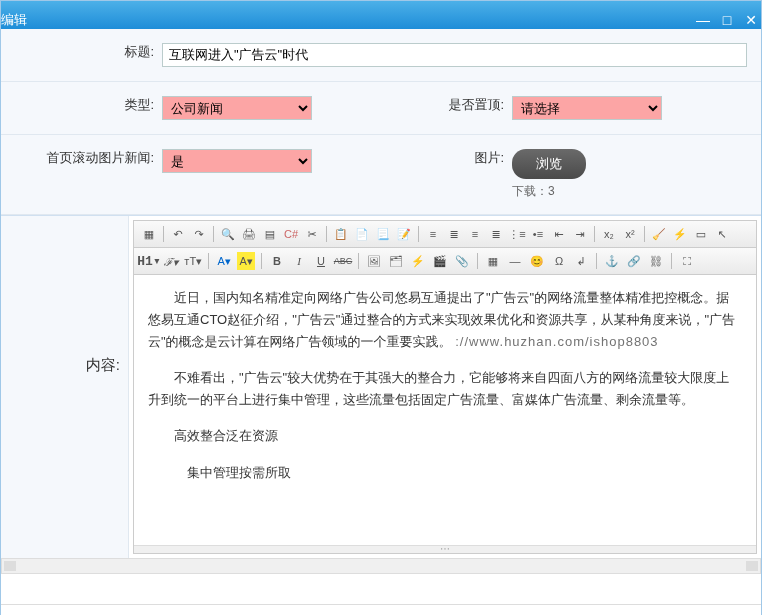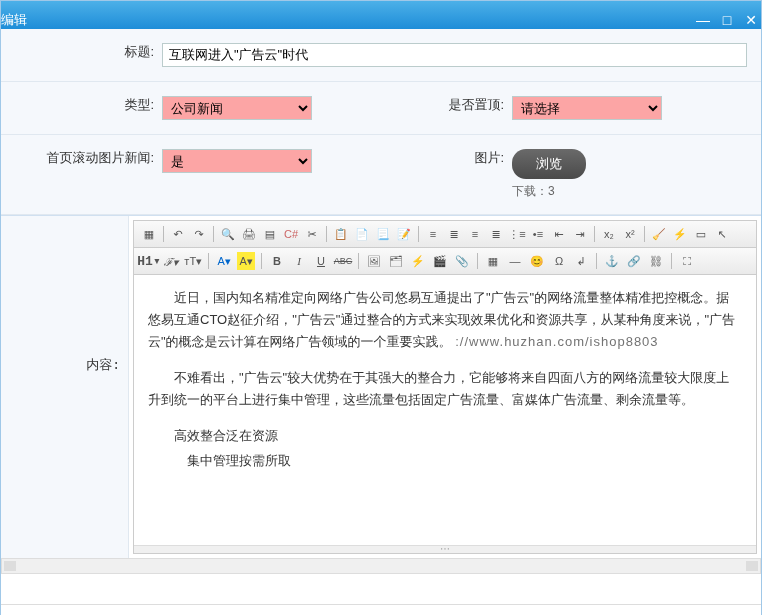--- a/index.html
+++ b/index.html
@@ -10,21 +10,21 @@
 .titlebar-btn { width: 20px; height: 18px; margin-left: 4px; cursor: pointer; display: flex; align-items: center; justify-content: center; color: #fff; font-size: 14px; }
 .form-area { background: #f5f8fc; border-bottom: 1px solid #d0e0f0; }
 .form-row { display: flex; border-bottom: 1px solid #e0e8f0; }
 .form-cell { display: flex; align-items: flex-start; padding: 14px; margin-left: 27px; }
 .label { width: 120px; text-align: right; padding-right: 8px; color: #333; font-size: 13px; }
 .input-text { flex: 1; height: 24px; border: 1px solid #bcc; padding: 0 6px; font-size: 13px; }
 .select { height: 24px; border: 1px solid #bcc; padding: 0 4px; font-size: 13px; background: #fca5a5; }
 .browse-btn { background: linear-gradient(#6a6a6a, #4a4a4a); color: #fff; border: none; border-radius: 14px; padding: 6px 24px; cursor: pointer; font-size: 13px; }
 .download-text { color: #666; font-size: 12px; margin-top: 4px; }
 .editor-section { display: flex; }
-.content-label { width: 128px; text-align: right; padding: 140px 8px 0 0; color: #333; font-size: 13px; background: #f5f8fc; border-right: 1px solid #e0e8f0; font-family: Liberation Mono, monospace; }
+.content-label { width: 128px; text-align: right; padding: 140px 8px 0 0; color: #333; font-size: 15px; background: #f5f8fc; border-right: 1px solid #e0e8f0; }
 .editor { flex: 1; border: 1px solid #ccc; margin: 4px; background: #fff; }
 .toolbar { background: linear-gradient(#fafafa, #eaeaea); border-bottom: 1px solid #ccc; padding: 4px 6px; display: flex; flex-wrap: wrap; gap: 3px; align-items: center; }
 .toolbar-row2 { background: linear-gradient(#fafafa, #eaeaea); border-bottom: 1px solid #ccc; padding: 4px 6px; display: flex; gap: 4px; align-items: center; }
 .tb-btn { width: 18px; height: 18px; display: inline-flex; align-items: center; justify-content: center; cursor: pointer; font-size: 11px; color: #555; }
 .tb-sep { width: 1px; height: 16px; background: #bbb; margin: 0 2px; }
 .editor-content { padding: 12px 14px; font-size: 13px; color: #333; line-height: 1.7; height: 270px; overflow: auto; }
 .editor-content p { margin-bottom: 14px; text-indent: 2em; }
 .watermark { color: #737373; letter-spacing: 1px; }
 .resize-bar { height: 8px; background: #f0f0f0; border-top: 1px solid #ddd; text-align: center; color: #999; cursor: ns-resize; font-size: 10px; line-height: 6px; }
 .footer { padding: 10px; text-align: right; border-top: 1px solid #ddd; margin-top: 30px; }
@@ -143,21 +143,21 @@
         <span class="tb-sep"></span>
         <span class="tb-btn">⚓</span>
         <span class="tb-btn">🔗</span>
         <span class="tb-btn">⛓</span>
         <span class="tb-sep"></span>
         <span class="tb-btn">⛶</span>
       </div>
       <div class="editor-content">
         <p><span>近日，国内知名精准定向网络广告公司悠易互通提出了"广告云"的网络流量整体精准把控概念。据悠易互通CTO赵征介绍，"广告云"通过整合的方式来实现效果优化和资源共享，从某种角度来说，"广告云"的概念是云计算在网络广告领域的一个重要实践。</span> <span class="watermark">://www.huzhan.com/ishop8803</span></p>
         <p>不难看出，"广告云"较大优势在于其强大的整合力，它能够将来自四面八方的网络流量较大限度上升到统一的平台上进行集中管理，这些流量包括固定广告流量、富媒体广告流量、剩余流量等。</p>
-        <p style="text-indent:2em;margin-bottom:2px">高效整合泛在资源</p>
+        <p style="text-indent:2em;margin-bottom:14px">高效整合泛在资源</p>
         <p style="text-indent:3em;font-size:13px">集中管理按需所取</p>
       </div>
       <div class="resize-bar">⋯</div>
     </div>
   </div>
 
   <div class="scrollbar-h"></div>
 
   <div class="footer">
     <button class="footer-btn primary">确定</button>

